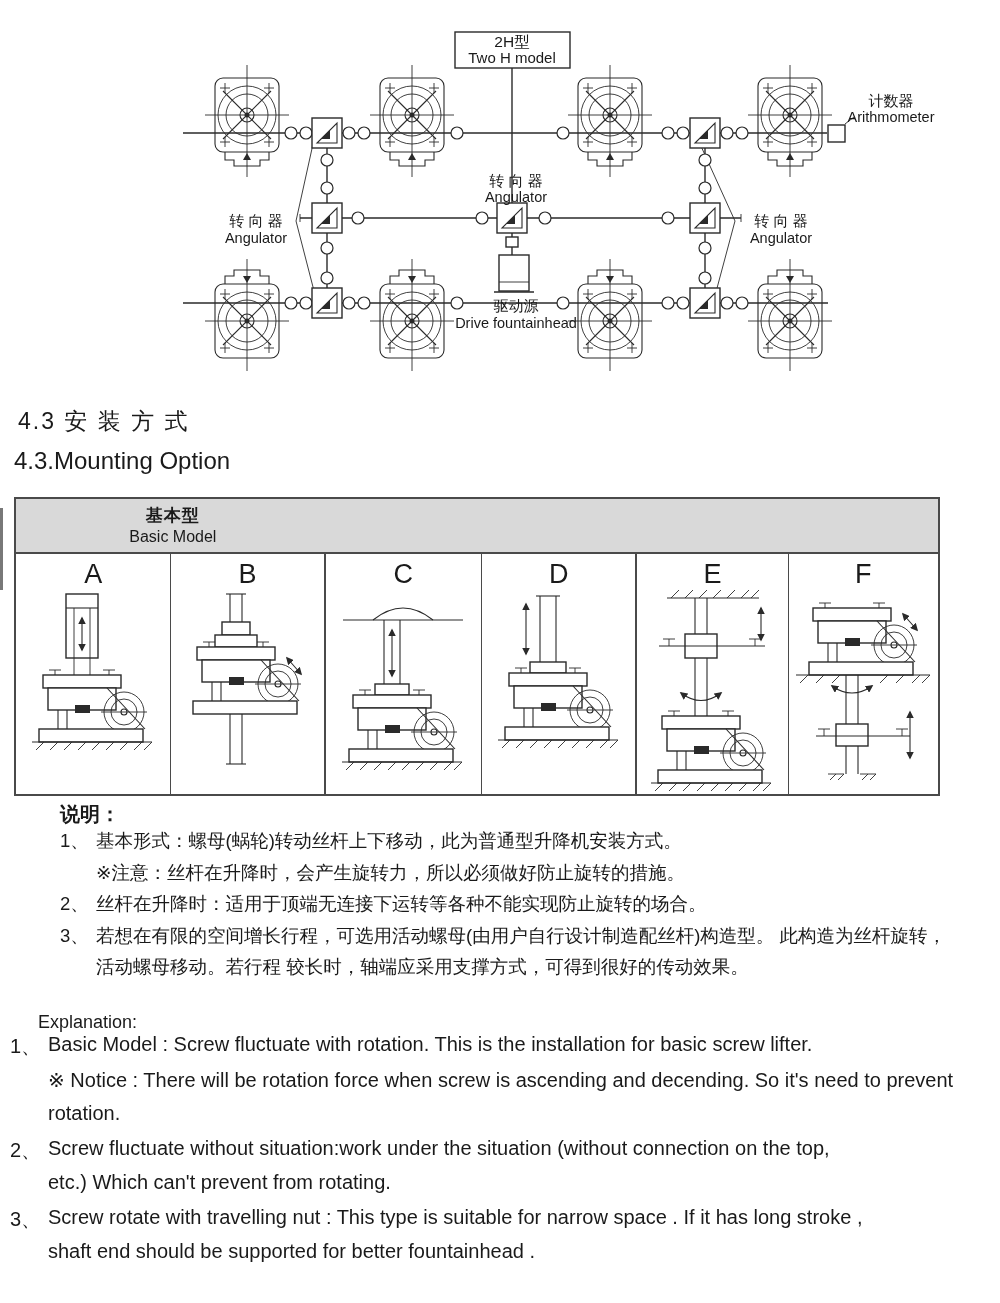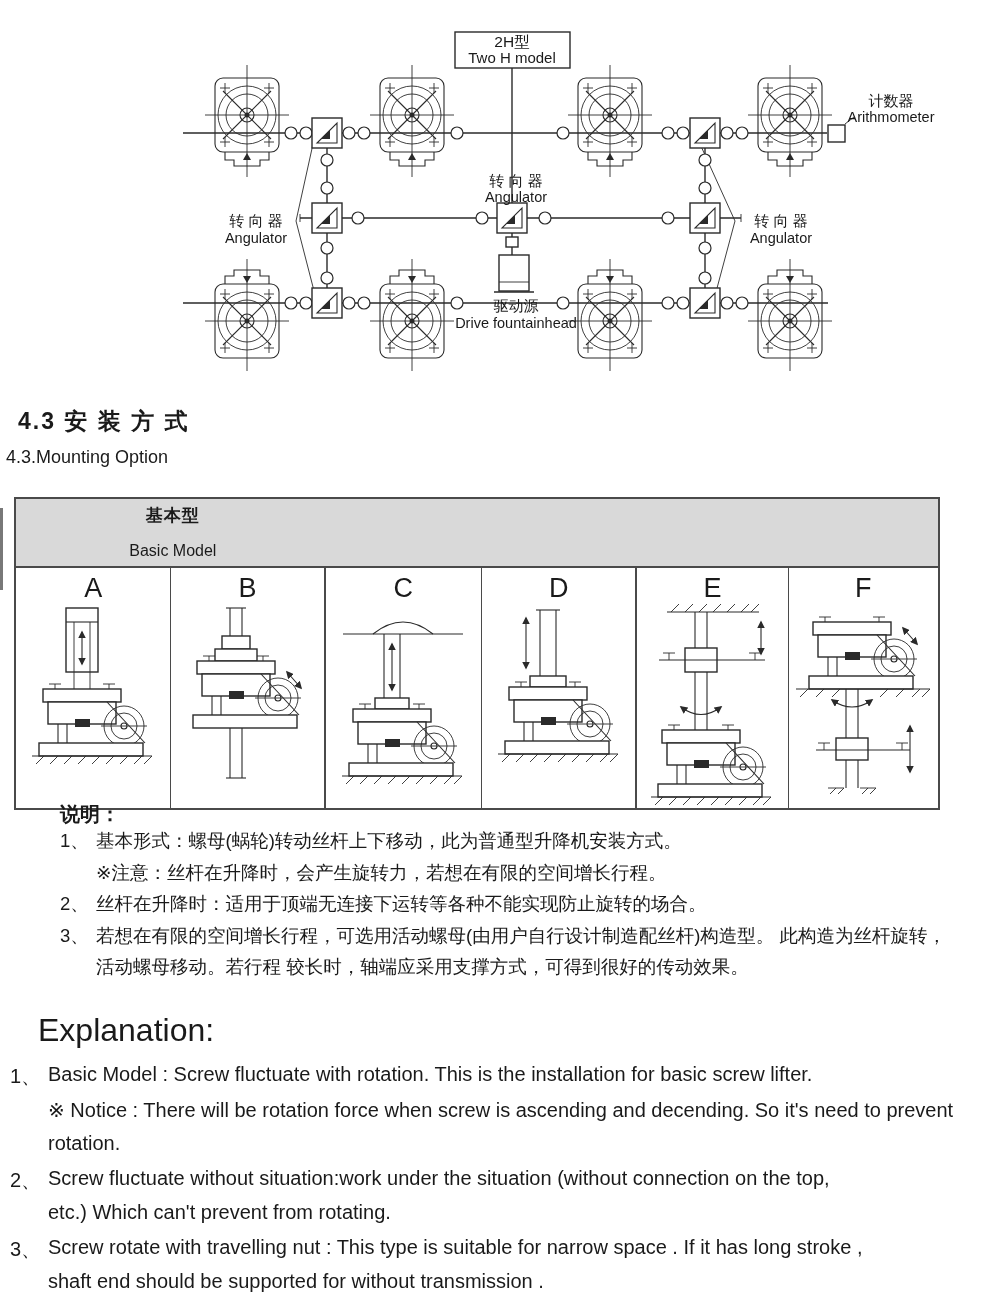--- a/index.html
+++ b/index.html
@@ -9,42 +9,42 @@
   svg .ln{stroke:#2a2a2a;stroke-width:1.4;fill:none}
   svg .ln2{stroke:#2a2a2a;stroke-width:1.1;fill:none}
   svg .thin{stroke:#2a2a2a;stroke-width:0.9;fill:none}
   svg .wfill{fill:#fff;stroke:#2a2a2a;stroke-width:1.4}
   svg text{fill:#1a1a1a;font-family:"Liberation Sans","DejaVu Sans",sans-serif}
   .dg-zh{font-size:15px}
   .dg-en{font-size:14.5px}
   .title-zh{font-size:15.5px}
   .title-en{font-size:15px}
   .edge-mark{left:0;top:508px;width:3px;height:82px;background:#787878}
-  .heading-zh{left:18px;top:406px;font-size:23px;font-weight:700;letter-spacing:2px;white-space:nowrap}
-  .heading-en{left:6px;top:447px;font-size:18px;white-space:nowrap}
+  .heading-zh{left:18px;top:406px;font-size:23px;font-weight:400;letter-spacing:2px;white-space:nowrap}
+  .heading-en{left:14px;top:447px;font-size:24px;white-space:nowrap}
 
   .mtable{left:14px;top:497px;width:926px;border:2px solid #4a4a4a;box-sizing:border-box;background:#fff}
   .mhead{display:grid;grid-template-columns:311fr 313fr 302fr;background:#d9d9d9;border-bottom:2px solid #4a4a4a}
   .hcell{padding:5px 2px 6px 6px;text-align:center;border-right:2px solid #4a4a4a}
   .hcell:last-child{border-right:none}
   .hzh{font-size:17px;font-weight:700;letter-spacing:1px}
-  .hen{font-size:16px;margin-top:15px}
+  .hen{font-size:16px;margin-top:1px}
   .mbody{display:grid;grid-template-columns:156fr 155fr 157fr 156fr 152fr 150fr}
   .bcell{border-right:1.6px solid #4a4a4a;height:240px;display:flex;flex-direction:column;align-items:center;overflow:hidden}
   .bcell:nth-child(2),.bcell:nth-child(4){border-right:2px solid #4a4a4a}
   .bcell:last-child{border-right:none}
   .letter{font-size:27px;height:34px;display:flex;align-items:flex-end;line-height:1}
 
   .notes-zh{left:60px;top:801px;width:936px}
   .nz-title{font-size:20px;font-weight:700;}
   .nz-line{position:relative;font-size:18.5px;padding-left:36px;height:31.5px;white-space:nowrap}
   .nz-line .num{position:absolute;left:0;top:0}
 
   .notes-en{left:10px;top:1012px;width:988px}
-  .ne-title{font-size:32px;margin-left:28px;margin-bottom:14px}
+  .ne-title{font-size:18px;margin-left:28px;margin-bottom:0}
   .ne-line{position:relative;font-size:20px;padding-left:38px;height:34.5px;white-space:nowrap}
   .ne-line .num{position:absolute;left:0;top:0}
 </style>
 </head>
 <body>
 
 <svg class="abs" style="left:0;top:25px" width="1000" height="352" viewBox="0 0 1000 352">
   <defs>
     <marker id="arw" viewBox="0 0 10 10" refX="8" refY="5" markerWidth="7" markerHeight="7" orient="auto-start-reverse">
       <path d="M0,0 L10,5 L0,10 z" fill="#2a2a2a"></path>
@@ -306,21 +306,21 @@
   </div>
 </div>
 
 <div class="abs notes-zh">
   <div class="nz-title">说明：</div>
   <div class="nz-line">
     <span class="num">1、</span>
     <span>基本形式：螺母(蜗轮)转动丝杆上下移动，此为普通型升降机安装方式。</span>
   </div>
   <div class="nz-line">
-    <span>※注意：丝杆在升降时，会产生旋转力，若想在有限的空间增长行程。</span>
+    <span>※注意：丝杆在升降时，会产生旋转力，所以必须做好防止旋转的措施。</span>
   </div>
   <div class="nz-line">
     <span class="num">2、</span>
     <span>丝杆在升降时：适用于顶端无连接下运转等各种不能实现防止旋转的场合。</span>
   </div>
   <div class="nz-line">
     <span class="num">3、</span>
     <span>若想在有限的空间增长行程，可选用活动螺母(由用户自行设计制造配丝杆)构造型。 此构造为丝杆旋转，</span>
   </div>
   <div class="nz-line">
@@ -345,15 +345,15 @@
     <span>Screw fluctuate  without situation:work under the  situation (without connection on the top,</span>
   </div>
   <div class="ne-line">
     <span>etc.) Which can't prevent from rotating.</span>
   </div>
   <div class="ne-line">
     <span class="num">3、</span>
     <span>Screw rotate with travelling nut : This type is suitable for narrow space . If it has long stroke ,</span>
   </div>
   <div class="ne-line">
-    <span>shaft end should be supported for without transmission .</span>
+    <span>shaft end should be supported for better fountainhead .</span>
   </div>
 </div>
 
 </body></html>

